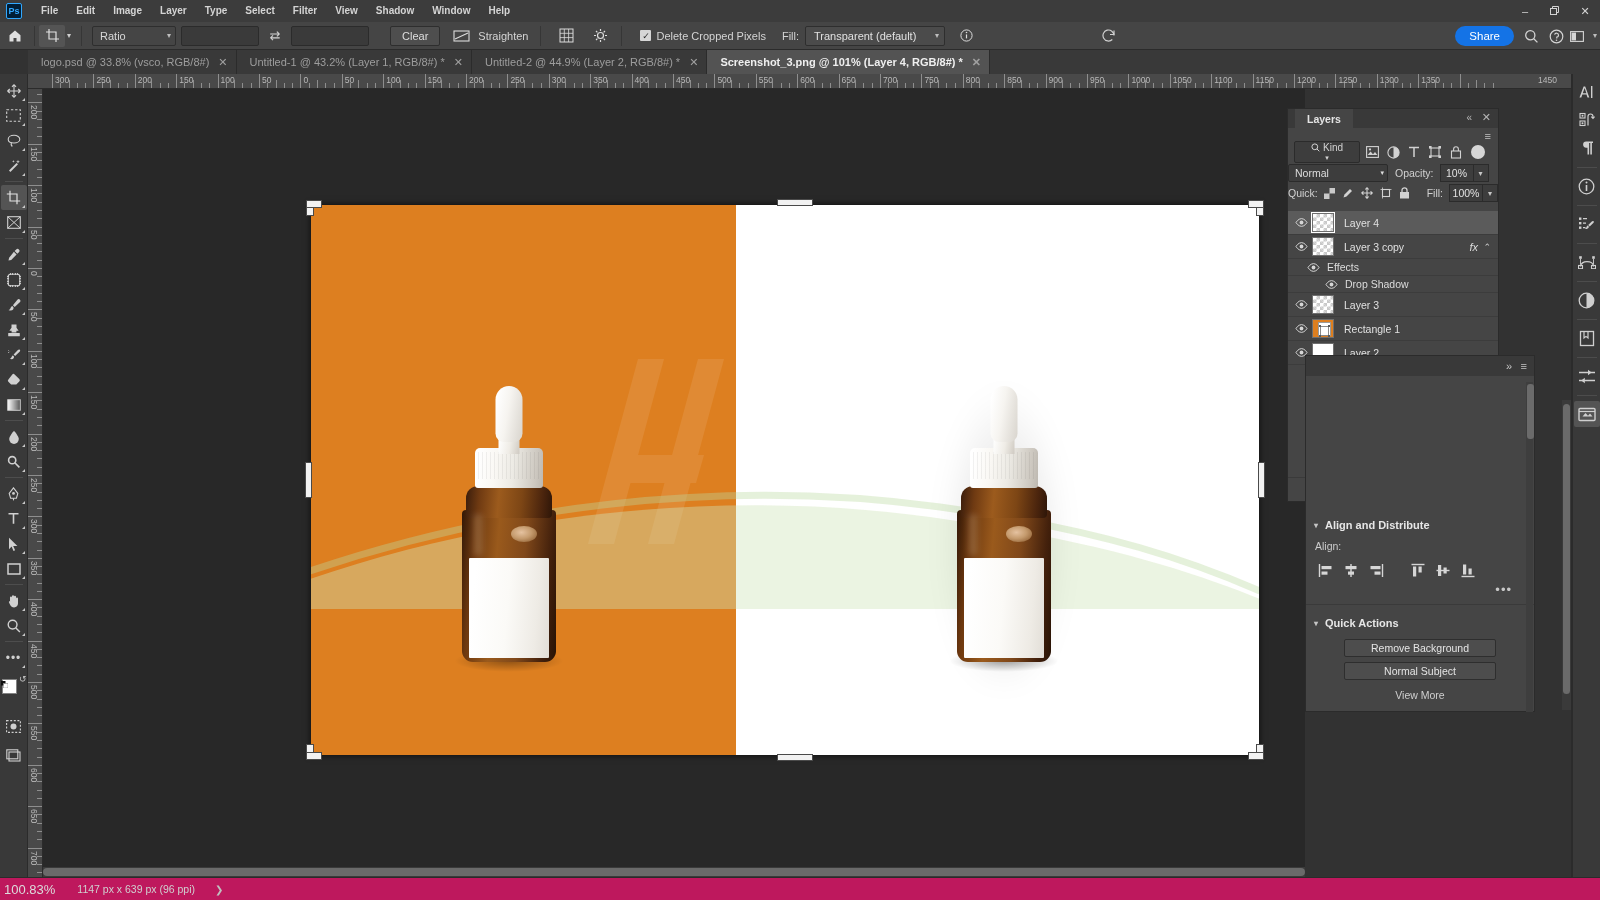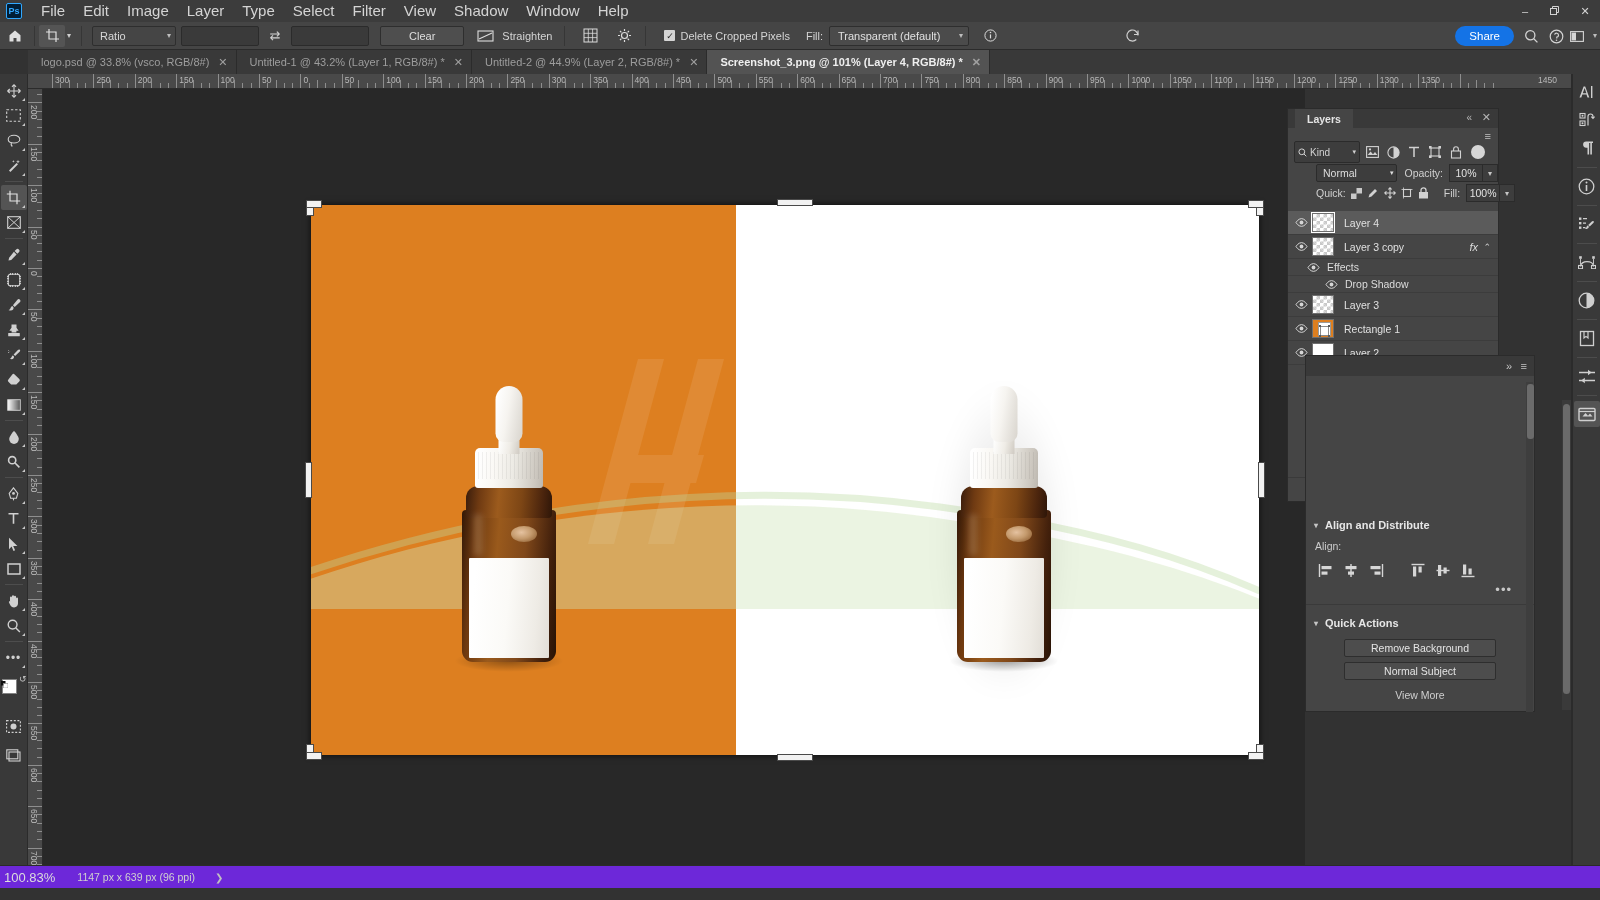--- a/index.html
+++ b/index.html
@@ -18,21 +18,21 @@
     background: #3c3c3c; display: flex; align-items: center;
   }
   .ps-logo {
     width: 16px; height: 16px; margin-left: 6px; margin-right: 10px;
     background: #001e36; border: 1px solid #31a8ff; border-radius: 2px;
     color: #31a8ff; font-size: 9px; font-weight: bold;
     display: flex; align-items: center; justify-content: center;
   }
   .menu-item {
     padding: 0 9px; height: 22px; line-height: 22px;
-    font-size: 15px; color: #d4d4d4; cursor: default; white-space: nowrap;
+    font-size: 10px; color: #d4d4d4; cursor: default; white-space: nowrap; font-weight: bold;
   }
   .win-ctrls { position: absolute; right: 0; top: 0; display: flex; height: 22px; }
   .win-btn {
     width: 30px; height: 22px; display: flex; align-items: center; justify-content: center;
     color: #d4d4d4; font-size: 11px;
   }
 
   
   .optionsbar {
     position: absolute; top: 22px; left: 0; width: 1600px; height: 28px;
@@ -50,23 +50,23 @@
     height: 20px; background: #454545; border: 1px solid #2e2e2e; border-radius: 2px;
     color: #d8d8d8; font-size: 11px; display: flex; align-items: center;
     padding: 0 4px 0 7px; justify-content: space-between; min-width: 84px;
   }
   .ob-input {
     height: 20px; width: 78px; background: #3a3a3a; border: 1px solid #2b2b2b;
     border-radius: 2px; margin: 0 5px;
   }
   .ob-swap { width: 22px; text-align: center; color: #d0d0d0; font-size: 13px; }
   .ob-btn {
-    height: 20px; padding: 0 28px; background: #4e4e4e; border: 1px solid #2e2e2e;
+    height: 20px; padding: 0 11px; background: #4e4e4e; border: 1px solid #2e2e2e;
     border-radius: 2px; color: #dedede; font-size: 11px;
-    display: flex; align-items: center; justify-content: center; margin-left: 6px;
+    display: flex; align-items: center; justify-content: center; margin-left: 16px;
   }
   .ob-icobtn { width: 26px; height: 22px; display:flex; align-items:center; justify-content:center; margin-left: 8px;}
   .ob-label { font-size: 11px; color: #d4d4d4; margin-left: 10px; white-space: nowrap; }
   .ob-check {
     width: 11px; height: 11px; background: #d6d6d6; border-radius: 1px;
     display: flex; align-items: center; justify-content: center;
     color: #2b2b2b; font-size: 9px; margin-left: 14px;
   }
   .ob-fillsel {
     height: 20px; width: 140px; background: #4b4b4b; border: 1px solid #2e2e2e; border-radius: 2px;
@@ -262,30 +262,31 @@
   .lp-close { position: absolute; right: 7px; top: 2px; color: #b7b7b7; font-size: 11px; }
   .lp-menu { position: absolute; right: 7px; top: 21px; color: #c2c2c2; font-size: 11px; }
 
   .lp-filter {
     height: 22px; display: flex; align-items: center; padding: 0 6px; margin-top: 13px;
   }
   .lp-kind {
     height: 22px; width: 66px; background: #3d3d3d; border: 1px solid #2b2b2b; border-radius: 2px;
     display: flex; align-items: center; padding: 0 3px; color: #d2d2d2; font-size: 10px;
     justify-content: space-between;
+    flex-direction: column;
   }
   .lp-ficon {
     width: 18px; height: 18px; display: flex; align-items: center; justify-content: center;
     color: #d2d2d2; margin-left: 3px;
   }
   .lp-toggle {
     width: 14px; height: 14px; border-radius: 7px; background: #d6d6d6; margin-left: 6px;
   }
   .lp-row {
-    height: 20px; display: flex; align-items: center; padding: 0 0; gap: 3px; margin-left: 28px;
+    height: 20px; display: flex; align-items: center; padding: 0 0; gap: 3px;
   }
   .lp-blend {
     height: 18px; width: 100px; background: #3d3d3d; border: 1px solid #2b2b2b; border-radius: 2px;
     display: flex; align-items: center; justify-content: space-between;
     padding: 0 3px 0 6px; color: #dedede; font-size: 10.5px;
   }
   .lp-smalllabel { font-size: 10.5px; color: #d0d0d0; margin-left: 4px; }
   .lp-val {
     height: 18px; width: 34px; background: #3d3d3d; border: 1px solid #2b2b2b;
     color: #e2e2e2; font-size: 10.5px; display: flex; align-items: center;
@@ -368,22 +369,22 @@
     display: flex; align-items: center; justify-content: center;
   }
   .qa-more { text-align: center; font-size: 10.5px; color: #cfcfcf; margin-top: 9px; }
   .pp-scroll {
     position: absolute; right: 1px; top: 26px; width: 7px; height: 330px; background: #3e3e3e;
   }
   .pp-thumb { position: absolute; right: 0; top: 28px; width: 7px; height: 55px; background: #6b6b6b; border-radius: 3px; }
 
   
   .statusbar {
-    position: absolute; bottom: 12px; left: 0; width: 1600px; height: 23px;
-    background: #6d28d9; display: flex; align-items: center;
+    position: absolute; bottom: 0; left: 0; width: 1600px; height: 23px;
+    background: #be185d; display: flex; align-items: center;
     border-top: 1px solid #2b2b2b;
   }
   .sb-zoom { font-size: 13px; color: #dcdcdc; margin-left: 4px; }
   .sb-doc { font-size: 10.5px; color: #d0d0d0; margin-left: 22px; }
   .sb-arrow { font-size: 10px; color: #c0c0c0; margin-left: 20px; }
   .sb-scroll-h {
     position: absolute; bottom: 23px; left: 43px; width: 1262px; height: 10px; background: #3a3a3a;
   }
   .sb-scroll-v {
     position: absolute; top: 400px; right: 29px; width: 9px; height: 310px; background: #3a3a3a;

